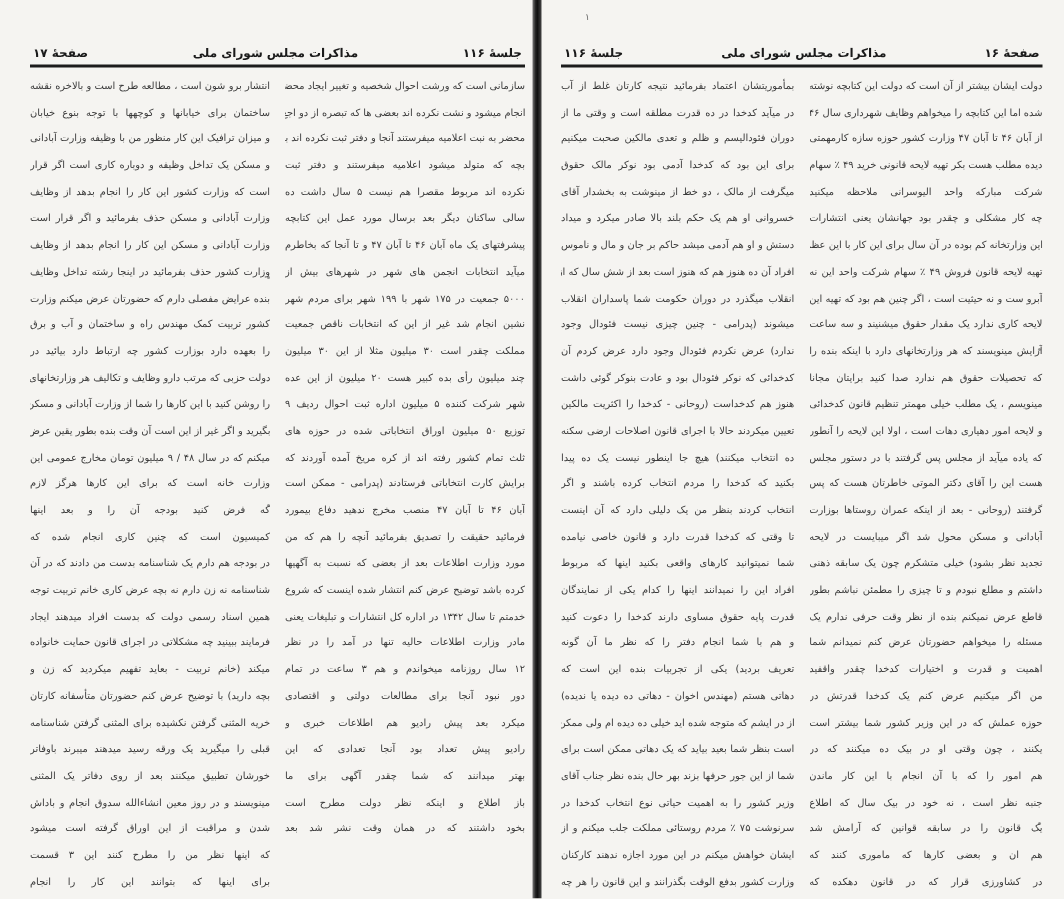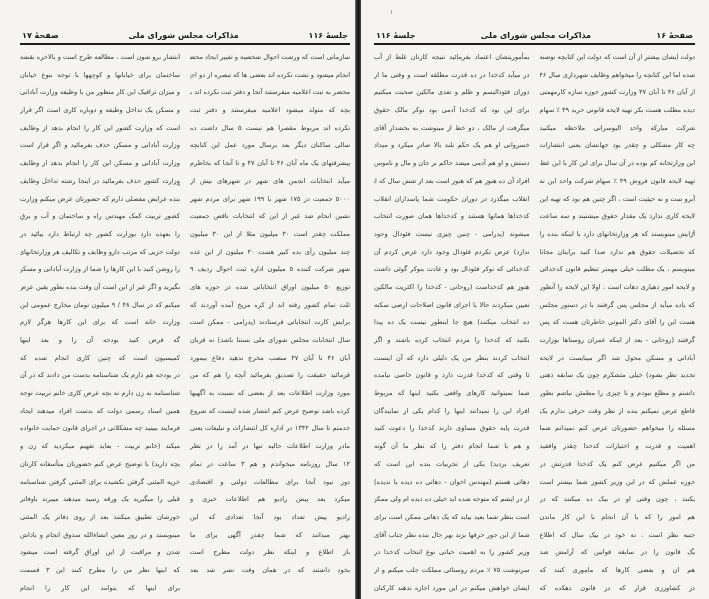--- a/index.html
+++ b/index.html
@@ -50,21 +50,20 @@
           <span class="line">پیشرفتهای یک ماه آبان ۴۶ تا آبان ۴۷ و تا آنجا که بخاطرم</span>
           <span class="line">میآید انتخابات انجمن های شهر در شهرهای بیش از</span>
           <span class="line">۵۰۰۰ جمعیت در ۱۷۵ شهر با ۱۹۹ شهر برای مردم شهر</span>
           <span class="line">نشین انجام شد غیر از این که انتخابات ناقص جمعیت</span>
           <span class="line">مملکت چقدر است ۳۰ میلیون مثلا از این ۳۰ میلیون</span>
           <span class="line">چند میلیون رأی بده کبیر هست ۲۰ میلیون از این عده</span>
           <span class="line">شهر شرکت کننده ۵ میلیون اداره ثبت احوال ردیف ۹</span>
           <span class="line">توزیع ۵۰ میلیون اوراق انتخاباتی شده در حوزه های</span>
           <span class="line">ثلث تمام کشور رفته اند از کره مریخ آمده آوردند که</span>
           <span class="line">برایش کارت انتخاباتی فرستادند (پدرامی - ممکن است</span>
-          <span class="line">سال انتخابات مجلس شورای ملی بستنا باشد) نه قربان</span>
           <span class="line">آبان ۴۶ تا آبان ۴۷ منصب مخرج ندهید دفاع بیمورد</span>
           <span class="line">فرمائید حقیقت را تصدیق بفرمائید آنچه را هم که من</span>
           <span class="line">مورد وزارت اطلاعات بعد از بعضی که نسبت به آگهیها</span>
           <span class="line">کرده باشد توضیح عرض کنم انتشار شده اینست که شروع</span>
           <span class="line">خدمتم تا سال ۱۳۴۲ در اداره کل انتشارات و تبلیغات یعنی</span>
           <span class="line">مادر وزارت اطلاعات حالیه تنها در آمد را در نظر</span>
           <span class="line">۱۲ سال روزنامه میخواندم و هم ۳ ساعت در تمام</span>
           <span class="line">دور نبود آنجا برای مطالعات دولتی و اقتصادی</span>
           <span class="line">میکرد بعد پیش رادیو هم اطلاعات خبری و</span>
           <span class="line">رادیو پیش تعداد بود آنجا تعدادی که این</span>
@@ -157,21 +156,20 @@
       <div class="col">
           <span class="line">بمأموریتشان اعتماد بفرمائید نتیجه کارتان غلط از آب</span>
           <span class="line">در میآید کدخدا در ده قدرت مطلقه است و وقتی ما از</span>
           <span class="line">دوران فئودالیسم و ظلم و تعدی مالکین صحبت میکنیم</span>
           <span class="line">برای این بود که کدخدا آدمی بود نوکر مالک حقوق</span>
           <span class="line">میگرفت از مالک ، دو خط از مینوشت به بخشدار آقای</span>
           <span class="line">خسروانی او هم یک حکم بلند بالا صادر میکرد و میداد</span>
           <span class="line">دستش و او هم آدمی میشد حاکم بر جان و مال و ناموس</span>
           <span class="line">افراد آن ده هنوز هم که هنوز است بعد از شش سال که از</span>
           <span class="line">انقلاب میگذرد در دوران حکومت شما پاسداران انقلاب</span>
-          <span class="line">کدخداها همانها هستند و کدخداها همان صورت انتخاب</span>
           <span class="line">میشوند (پدرامی - چنین چیزی نیست فئودال وجود</span>
           <span class="line">ندارد) عرض نکردم فئودال وجود دارد عرض کردم آن</span>
           <span class="line">کدخدائی که نوکر فئودال بود و عادت بنوکر گوئی داشت</span>
           <span class="line">هنوز هم کدخداست (روحانی - کدخدا را اکثریت مالکین</span>
           <span class="line">تعیین میکردند حالا با اجرای قانون اصلاحات ارضی سکنه</span>
           <span class="line">ده انتخاب میکنند) هیچ جا اینطور نیست یک ده پیدا</span>
           <span class="line">بکنید که کدخدا را مردم انتخاب کرده باشند و اگر</span>
           <span class="line">انتخاب کردند بنظر من یک دلیلی دارد که آن اینست</span>
           <span class="line">تا وقتی که کدخدا قدرت دارد و قانون خاصی نیامده</span>
           <span class="line">شما نمیتوانید کارهای واقعی بکنید اینها که مربوط</span>

